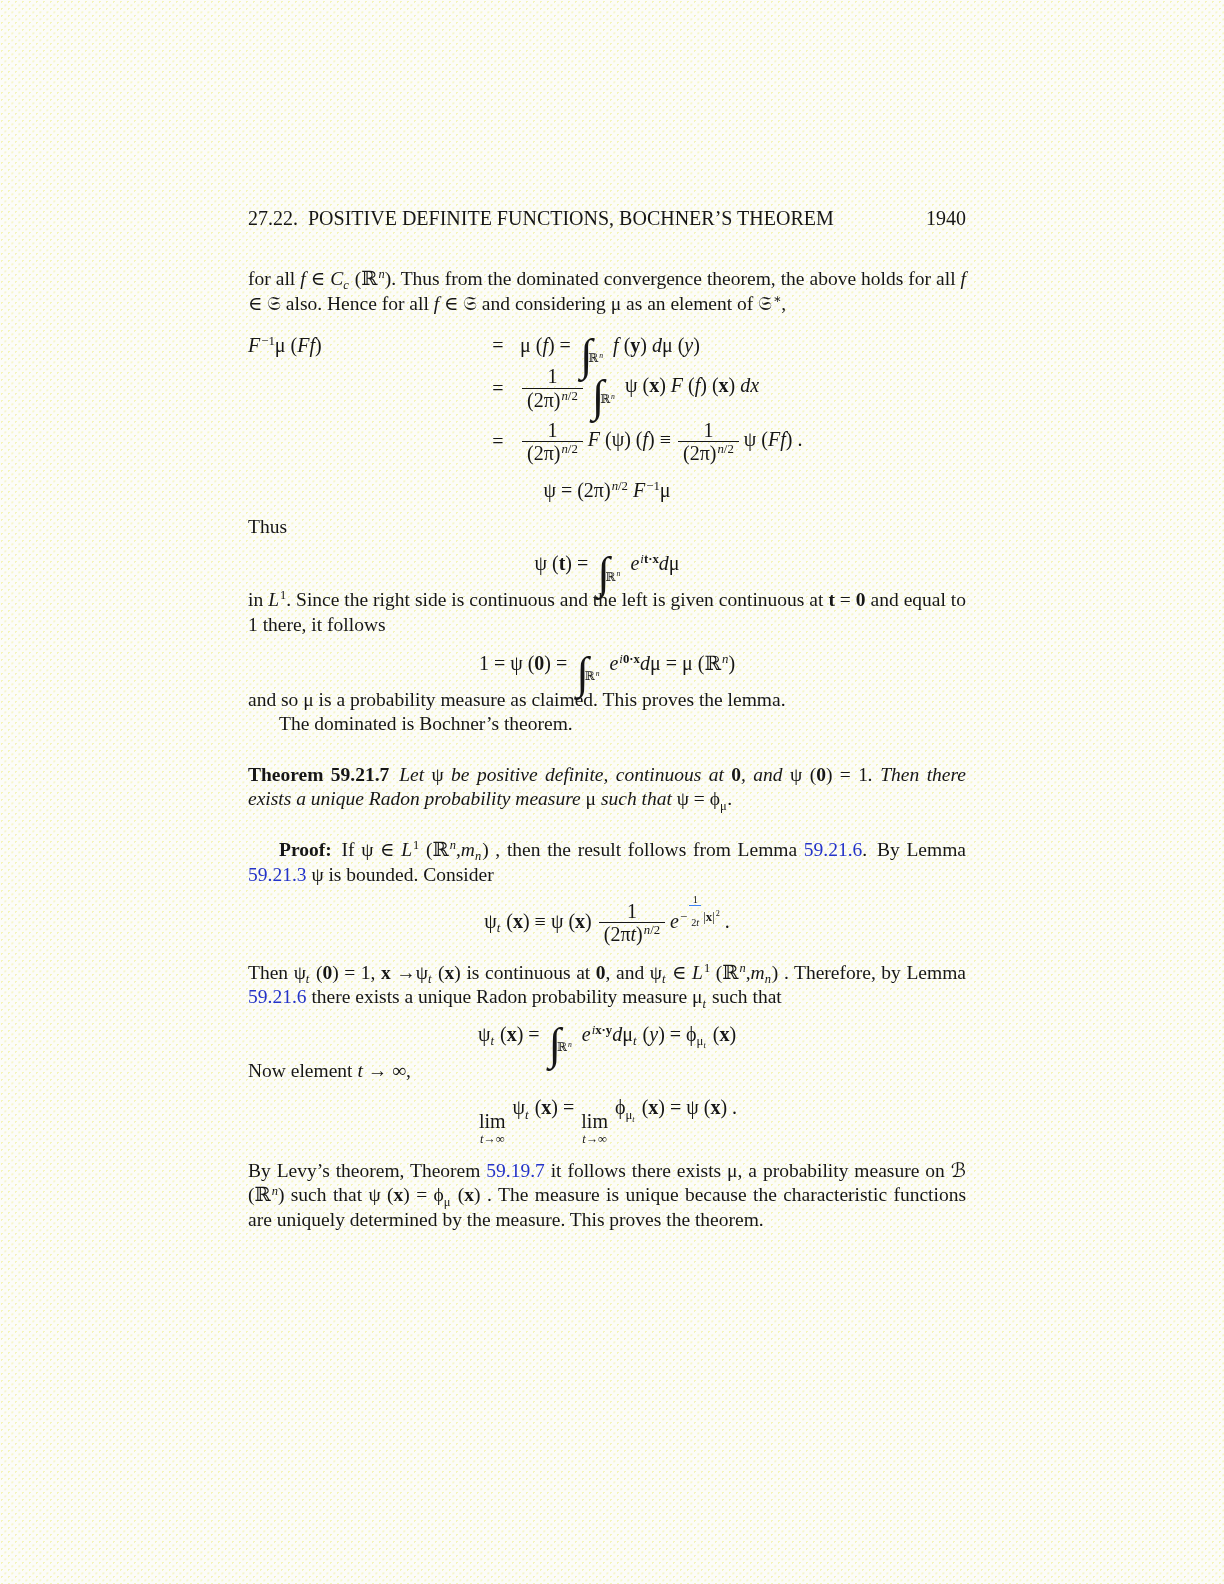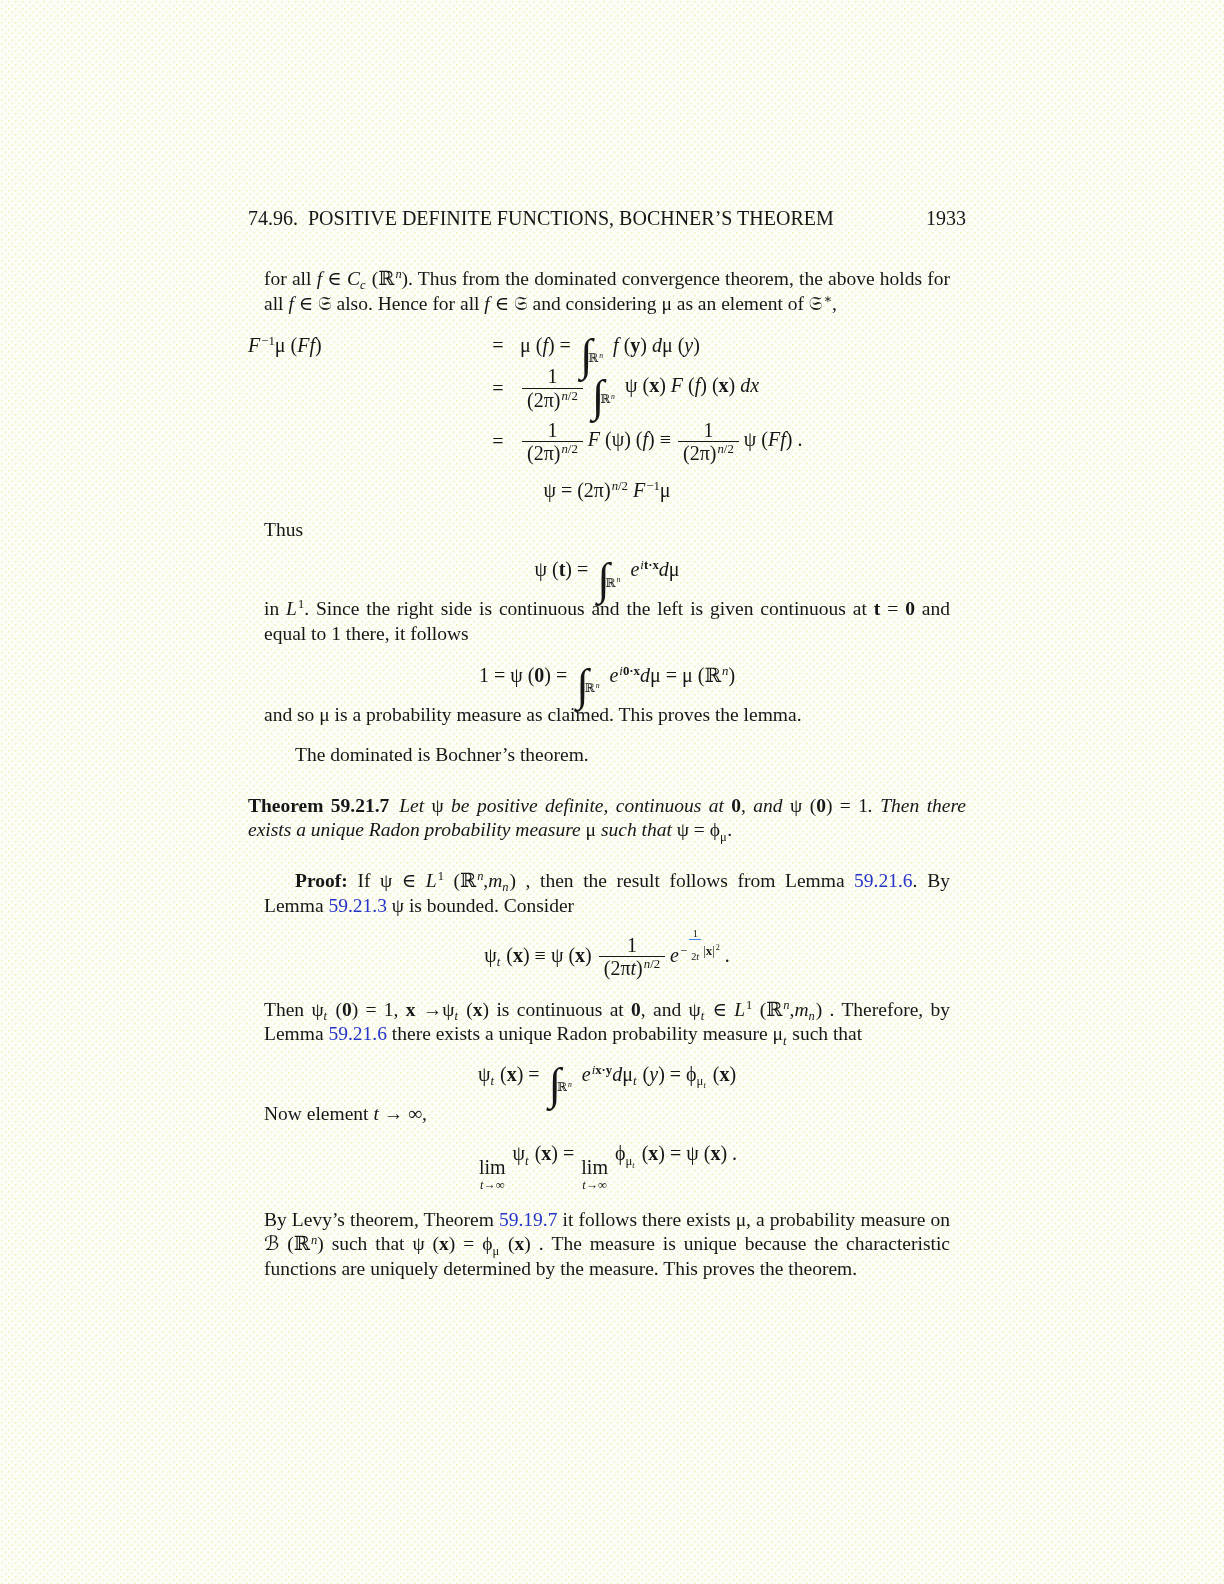--- a/index.html
+++ b/index.html
@@ -13,21 +13,21 @@
     background-position:0 0, 3.5px 3.5px;
     font-family:"Liberation Serif","DejaVu Serif","DejaVu Sans",serif;
     color:#161616;
   }
   .page{position:relative;width:1224px;height:1584px;}
   .content{position:absolute;left:248px;top:0;width:718px;}
   .running-header{
     display:flex;justify-content:space-between;align-items:baseline;
     margin:206px 0 36px 0;font-size:20px;line-height:25px;white-space:nowrap;
   }
-  .para{font-size:19.5px;line-height:24.6px;text-align:justify;margin:16px;}
+  .para{font-size:19.5px;line-height:24.6px;text-align:justify;margin:0;}
   .para.indent{text-indent:31px;}
   .para.thm{margin:26px 0 26px 0;}
   .it{font-style:italic;}
   .bf{font-weight:bold;}
   .link{cursor:pointer;}
   sup.sp{font-size:64%;line-height:0;vertical-align:baseline;position:relative;top:-0.55em;margin-left:1px;}
   sub.sb{font-size:64%;line-height:0;vertical-align:baseline;position:relative;top:0.35em;margin-right:1px;}
   .eqline{text-align:center;margin:13px 0;font-size:20px;}
   .align{margin:18px 0 14px 0;font-size:20px;}
   .align-row{display:grid;grid-template-columns:228px 44px auto;align-items:center;margin:8px 0;}
@@ -45,22 +45,22 @@
   .int-sub{font-size:60%;line-height:0;position:relative;top:0.85em;margin:0 8px 0 -4px;}
   .lim{display:inline-flex;flex-direction:column;align-items:center;line-height:1;vertical-align:-0.7em;margin:0 2px;text-align:right;}
   .lim-bot{font-size:62%;margin-top:2px;}
 </style>
 </head>
 <body>
 
 <div class="page">
   <div class="content">
     <div class="running-header">
-      <span>74.96. POSITIVE DEFINITE FUNCTIONS, BOCHNER’S THEOREM</span>
-      <span>1933</span>
+      <span>27.22. POSITIVE DEFINITE FUNCTIONS, BOCHNER’S THEOREM</span>
+      <span>1940</span>
     </div>
     <div id="doc-blocks">
         <p class="para"><span class="rm">for all </span><span class="it">f</span><span class="rm"> ∈ </span><span class="it">C</span><sub class="sb"><span class="it">c</span></sub><span class="rm"> (ℝ</span><sup class="sp"><span class="it">n</span></sup><span class="rm">). Thus from the dominated convergence theorem, the above holds for all </span><span class="it">f</span><span class="rm"> ∈ 𝔖 also. Hence for all </span><span class="it">f</span><span class="rm"> ∈ 𝔖 and considering μ as an element of 𝔖</span><sup class="sp"><span class="rm">∗</span></sup><span class="rm">,</span></p>
         <div class="align">
           <div class="align-row">
             <span class="lhs"><span class="it">F</span><sup class="sp"><span class="rm">−1</span></sup><span class="rm">μ (</span><span class="it">Ff</span><span class="rm">)</span></span>
             <span class="rel">=</span>
             <span class="rhs"><span class="rm">μ (</span><span class="it">f</span><span class="rm">) = </span><span class="intwrap"><span class="int-sign">∫</span><span class="int-sub"><span class="rm">ℝ</span><sup class="sp"><span class="it">n</span></sup></span></span><span class="it">f</span><span class="rm"> (</span><span class="bf">y</span><span class="rm">) </span><span class="it">d</span><span class="rm">μ (</span><span class="it">y</span><span class="rm">)</span></span>
           </div>
           <div class="align-row">

